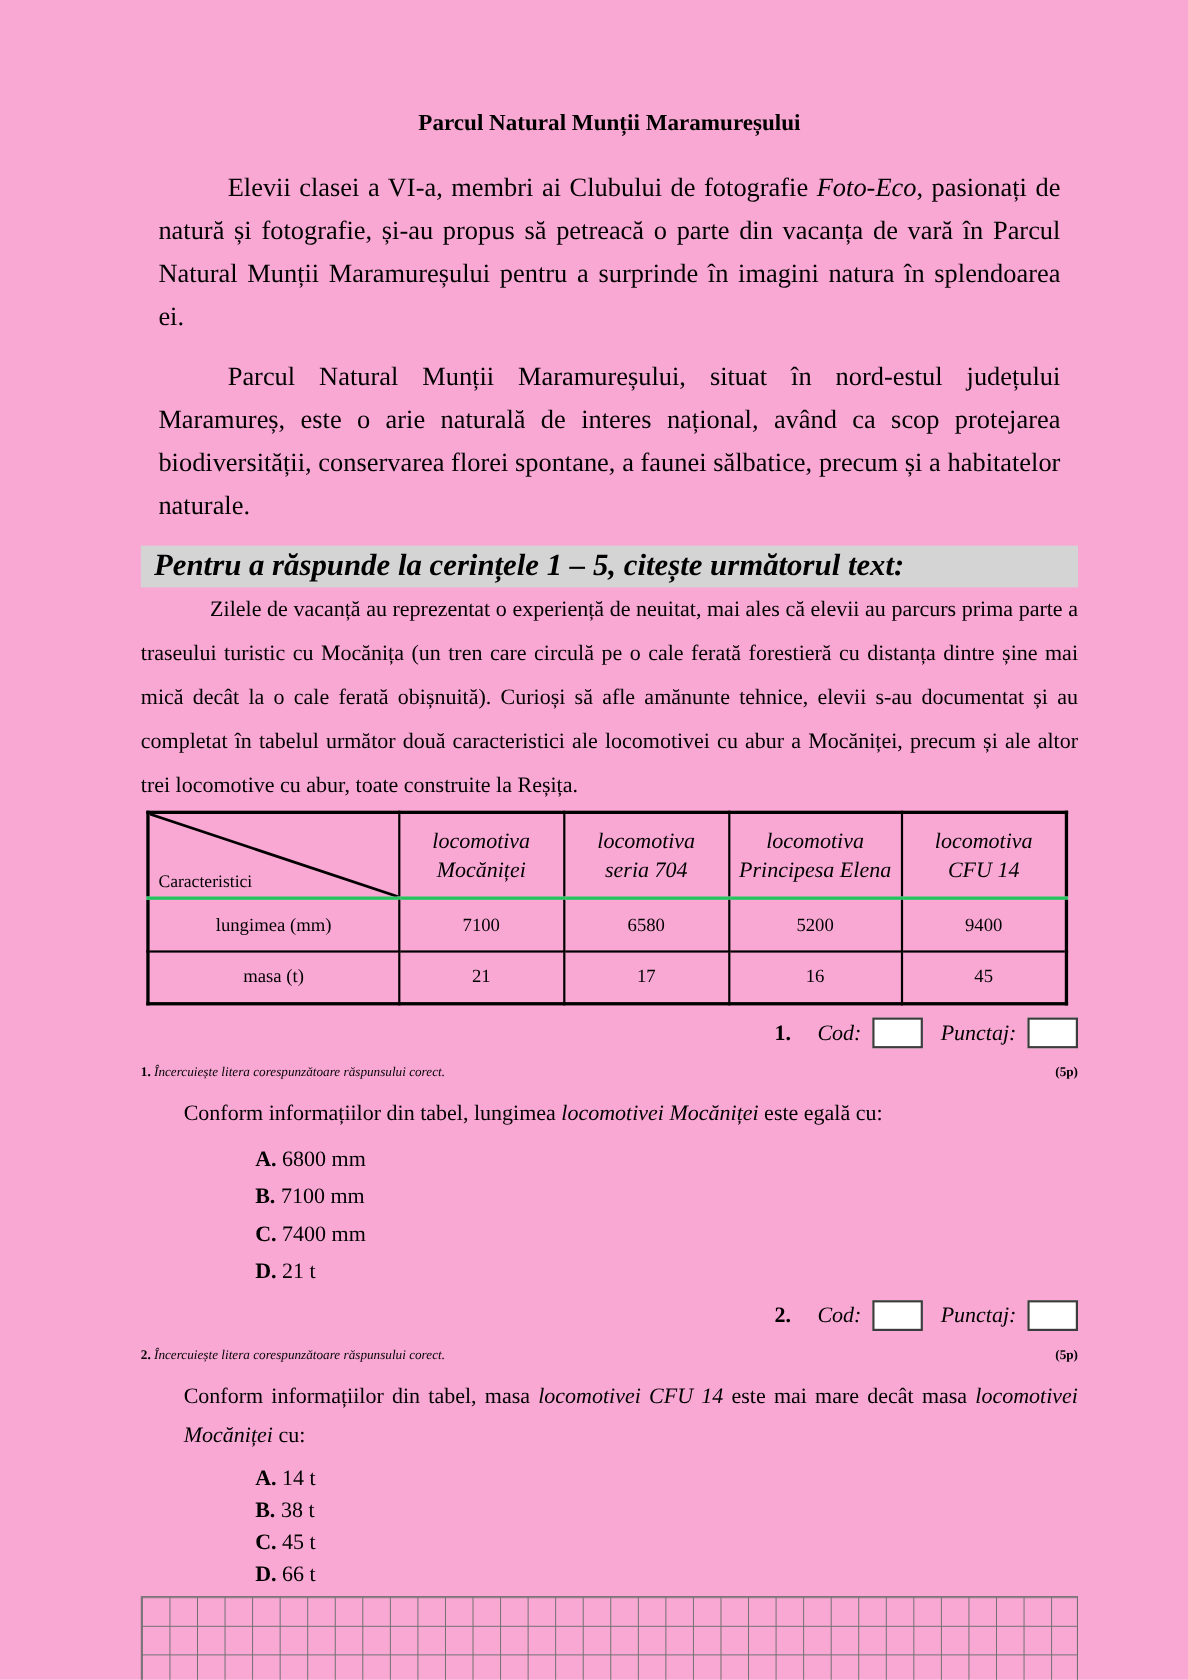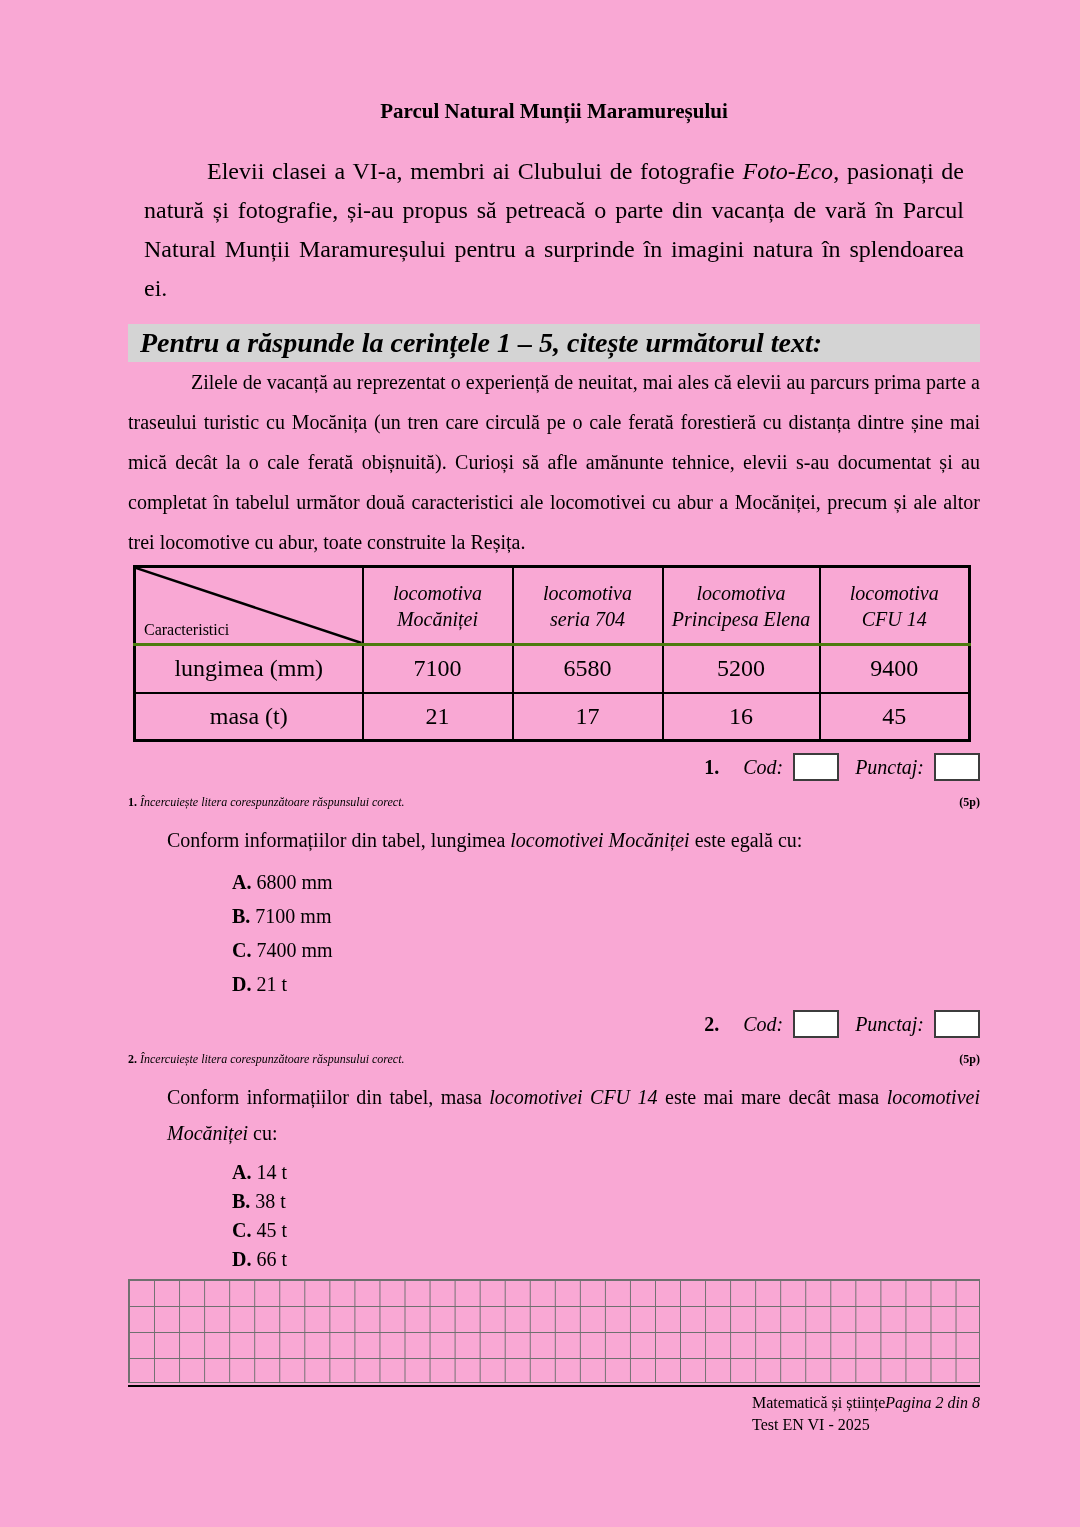--- a/index.html
+++ b/index.html
@@ -23,27 +23,27 @@
   }
 
   .reading { font-size: 20px; line-height: 40px; text-align: justify; text-indent: 63px; margin: 0; }
 
   table.chars {
     border-collapse: collapse; table-layout: fixed;
     width: 835px; margin-left: 5px; margin-top: 3px;
     border: 3px solid #000;
   }
   table.chars td { border: 2px solid #000; padding: 0; }
-  tr.headrow td { border-bottom: 3px solid #4d7c0f; height: 78px; }
+  tr.headrow td { border-bottom: 3px solid #22c55e; height: 78px; }
   td.corner { width: 228px; position: relative; }
   td.c2 { width: 150px; } td.c3 { width: 150px; } td.c4 { width: 157px; } td.c5 { width: 150px; }
   .corner svg { position: absolute; left: 0; top: 0; width: 100%; height: 100%; display: block; }
   .corner-label { position: absolute; left: 8px; bottom: 4px; font-size: 16px; }
   .colhead { font-style: italic; font-size: 20px; line-height: 26px; text-align: center; vertical-align: middle; }
-  td.rowlabel, td.cellval { height: 48px; text-align: center; vertical-align: middle; font-size: 24px; }
+  td.rowlabel, td.cellval { height: 48px; text-align: center; vertical-align: middle; font-size: 17px; }
 
   .score-row { display: flex; justify-content: flex-end; align-items: center; margin-top: 10px; height: 30px; font-size: 20px; }
   .score-num { font-weight: bold; margin-right: 24px; }
   .score-label { font-style: italic; margin-right: 10px; }
   .score-box { width: 46px; height: 28px; border: 2px solid #3c3c3c; background: #fff; }
   .box-gap { margin-right: 16px; }
 
   .qline { display: flex; justify-content: space-between; align-items: baseline; margin-top: 7px; font-size: 12px; line-height: 27px; }
   .qnum { font-weight: bold; }
   .qprompt { font-style: italic; }
@@ -73,20 +73,21 @@
 </head>
 <body>
 
 <div class="page">
   <div class="content">
 
     <h1 class="title">Parcul Natural Munții Maramureșului</h1>
 
     <p class="para p1"><span>Elevii clasei a VI-a, membri ai Clubului de fotografie </span><span class="it">Foto-Eco</span><span>, pasionați de natură și fotografie, și-au propus să petreacă o parte din vacanța de vară în Parcul Natural Munții Maramureșului pentru a surprinde în imagini natura în splendoarea ei.</span></p>
 
+    <p class="para">Parcul Natural Munții Maramureșului, situat în nord-estul județului Maramureș, este o arie naturală de interes național, având ca scop protejarea biodiversității, conservarea florei spontane, a faunei sălbatice, precum și a habitatelor naturale.</p>
 
     <div class="banner">Pentru a răspunde la cerințele 1 – 5, citește următorul text:</div>
 
     <p class="reading">Zilele de vacanță au reprezentat o experiență de neuitat, mai ales că elevii au parcurs prima parte a traseului turistic cu Mocănița (un tren care circulă pe o cale ferată forestieră cu distanța dintre șine mai mică decât la o cale ferată obișnuită). Curioși să afle amănunte tehnice, elevii s-au documentat și au completat în tabelul următor două caracteristici ale locomotivei cu abur a Mocăniței, precum și ale altor trei locomotive cu abur, toate construite la Reșița.</p>
 
     <table class="chars">
       <tbody>
           <tr class="headrow">
         <td class="corner">
           <svg viewBox="0 0 100 100" preserveAspectRatio="none">

